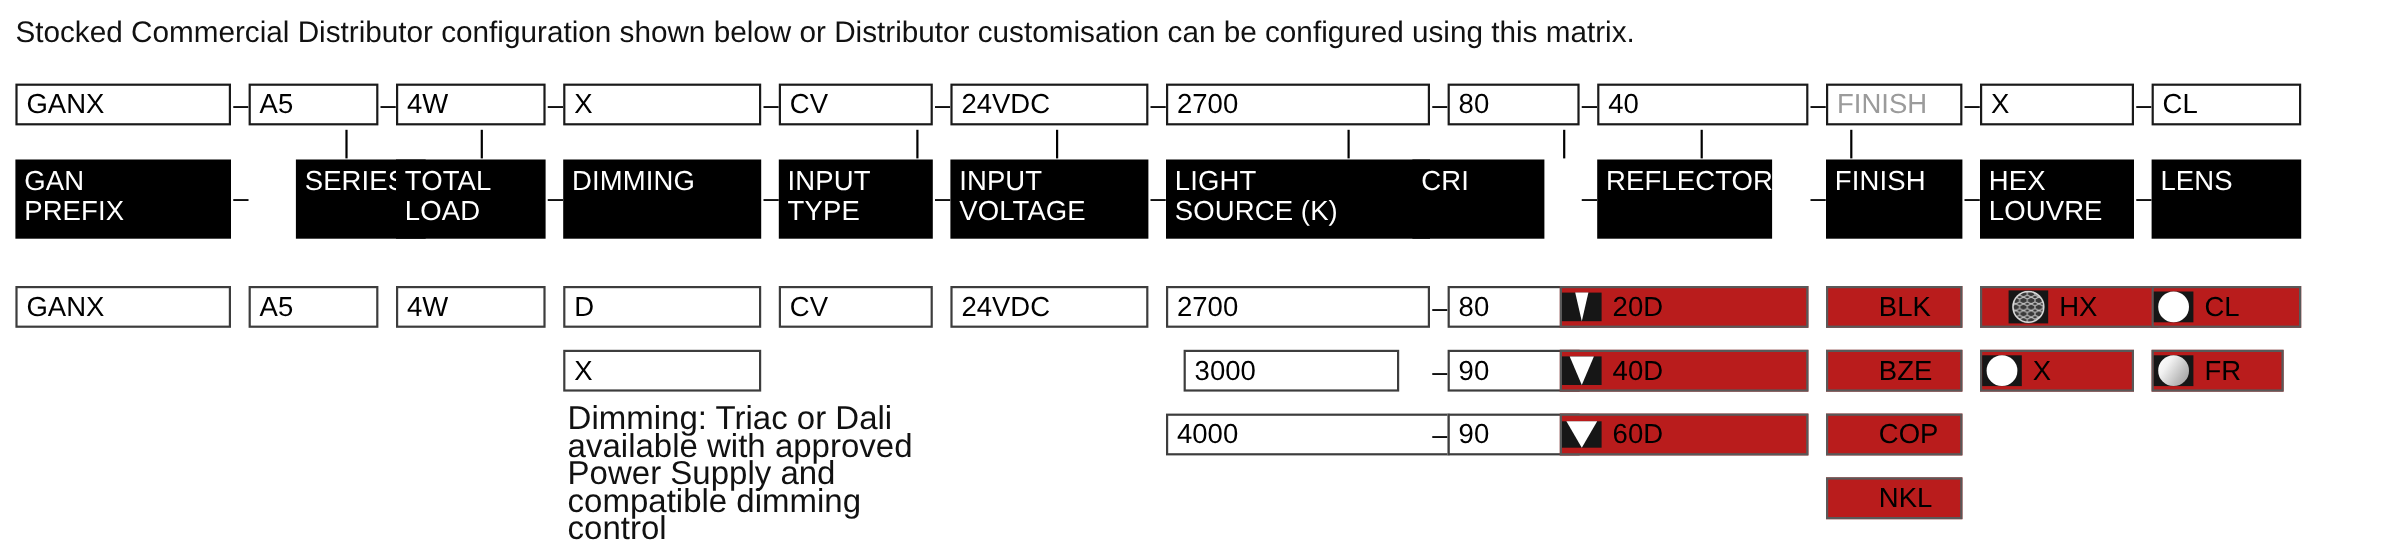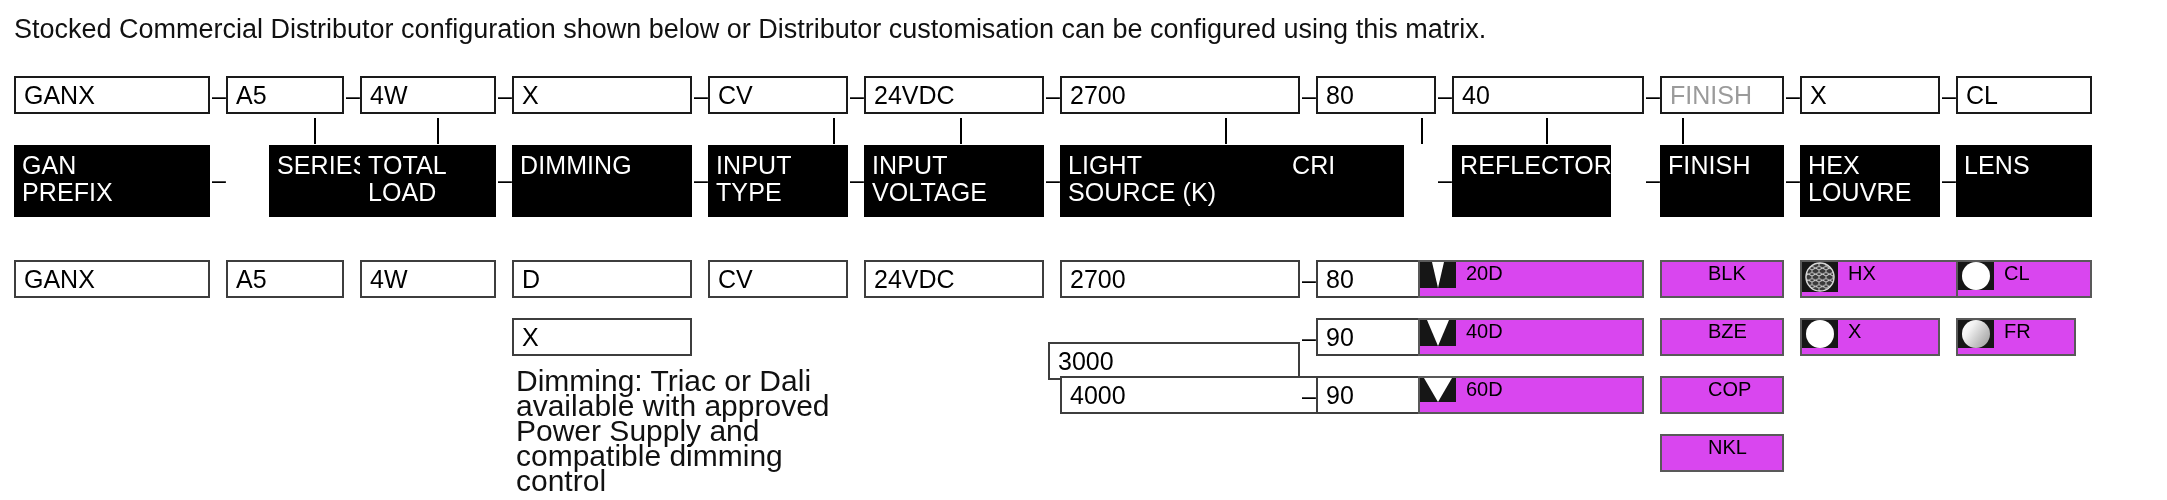--- a/index.html
+++ b/index.html
@@ -62,25 +62,25 @@
   .tick {
     position: absolute;
     width: 2px;
     background: #000;
   }
 
   
   .swcell {
     position: absolute;
     border: 2px solid #595959;
-    background: #d946ef;
+    background: #b91c1c;
     height: 38px;
     display: flex;
-    align-items: flex-start;
-    font-size: 20px;
+    align-items: center;
+    font-size: 25px;
     white-space: nowrap;
   }
   .swcell .sw {
     width: 36px;
     flex: 0 0 36px;
     display: flex;
     align-items: center;
     justify-content: center;
   }
   .swcell .lbl {
@@ -247,21 +247,21 @@
 compatible dimming control</div>
 
 <div class="cell" style="left:1060px; top:260px; width:240px;">
     <span>2700</span>
   </div>
 <div class="dash" style="left:1302px; top:268px;">–</div>
 <div class="cell" style="left:1316px; top:260px; width:120px;">
     <span>80</span>
   </div>
 
-<div class="cell" style="left:1048px; top:318px; width:252px;margin-top:24px;">
+<div class="cell" style="left:1076px; top:318px; width:196px;">
     <span>3000</span>
   </div>
 <div class="dash" style="left:1302px; top:326px;">–</div>
 <div class="cell" style="left:1316px; top:318px; width:120px;">
     <span>90</span>
   </div>
 
 <div class="cell" style="left:1060px; top:376px; width:258px;">
     <span>4000</span>
   </div>
@@ -299,21 +299,21 @@
 </div>
 <div class="swcell" style="left:1660px; top:376px; width:124px;">
   <span class="sw" style="background:#EE4136;"></span>
   <span class="lbl">COP</span>
 </div>
 <div class="swcell" style="left:1660px; top:434px; width:124px;">
   <span class="sw" style="background:#76797C;"></span>
   <span class="lbl">NKL</span>
 </div>
 
-<div class="swcell" style="left:1800px; top:260px; width:162px;">
+<div class="swcell" style="left:1800px; top:260px; width:162px;padding-left:24px;">
   <span class="sw iconbox">
     <span class="hexcircle">
       <svg width="30" height="30" viewBox="0 0 30 30" aria-hidden="true">
         <defs>
           <pattern id="hexpat" width="7" height="6.1" patternUnits="userSpaceOnUse">
             <polygon points="3.5,0 7,1.75 7,4.35 3.5,6.1 0,4.35 0,1.75" fill="none" stroke="#cfcfcf" stroke-width="0.9"></polygon>
           </pattern>
         </defs>
         <circle cx="15" cy="15" r="14.5" fill="#3a3a3a"></circle>
         <circle cx="15" cy="15" r="14" fill="url(#hexpat)"></circle>

